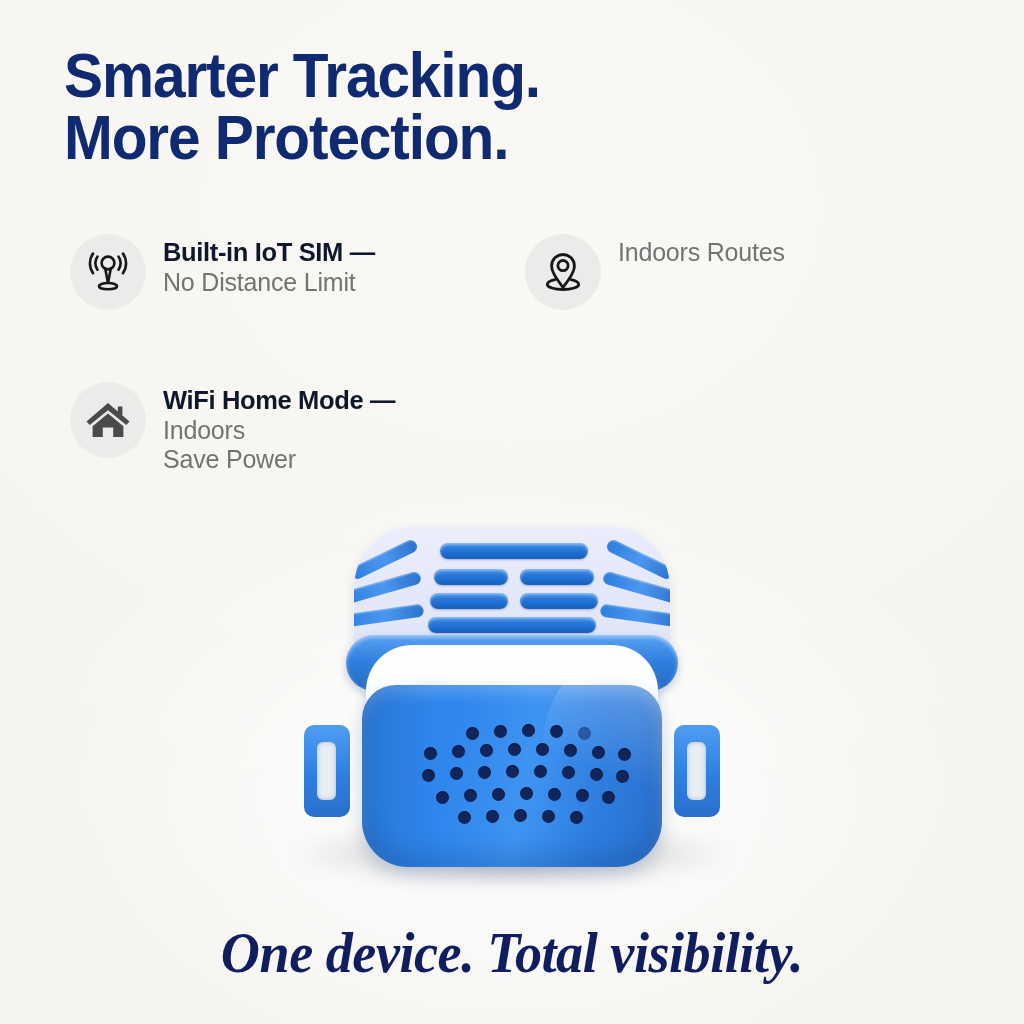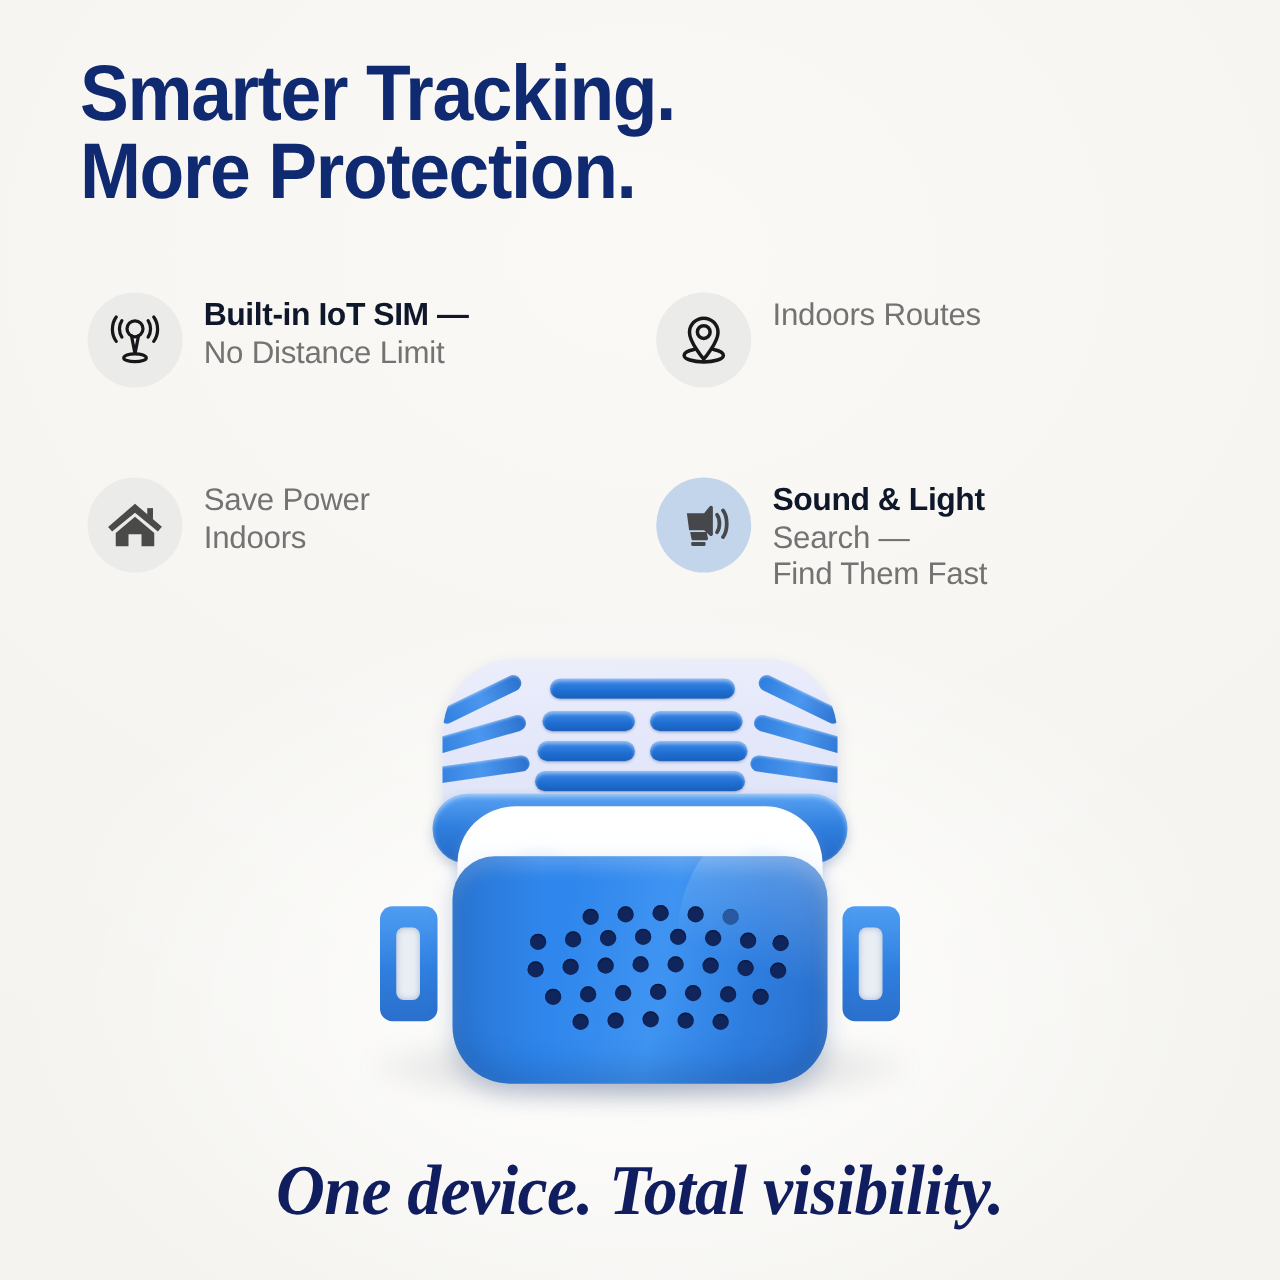--- a/index.html
+++ b/index.html
@@ -308,41 +308,26 @@
 
   <div class="feature">
     <div class="f-icon">
       <svg width="48" height="48" viewBox="0 0 48 48">
         <path d="M24 7 2.5 25.5l3.2 3.6L24 14.2l18.3 14.9 3.2-3.6z" fill="#4a4a48"></path>
         <path d="M33.8 10.5h4.6v8.6h-4.6z" fill="#4a4a48"></path>
         <path d="M24 17.4 8.6 30.3V41h10.2v-9.6h10.4V41h10.2V30.3z" fill="#4a4a48"></path>
       </svg>
     </div>
     <div class="f-text">
+      <div class="f-title">WiFi Home Mode —</div>
+      <div class="f-sub">Indoors</div>
       <div class="f-sub">Save Power</div>
-      <div class="f-sub">Indoors</div>
     </div>
   </div>
 
-  <div class="feature">
-    <div class="f-icon blue">
-      <svg width="48" height="48" viewBox="0 0 48 48">
-        <path d="M10.5 14.6h13.8l4.4-5.5c.9-1.1 2.6-.5 2.6.9v21.3c0 1.3-1.5 2-2.5 1.1l-4.5-4.2H12.3l-1.8-13.6z" fill="#46474b"></path>
-        <path d="M13.1 29.5h13.2l1.1 5.3c.1.7-.4 1.3-1.1 1.3H15.4c-.6 0-1.1-.4-1.2-1l-1.1-5.6z" fill="#46474b"></path>
-        <path d="M14.9 37.6h9.6c.5 0 .9.4.9.9v1.3c0 .5-.4.9-.9.9h-9.6c-.5 0-.9-.4-.9-.9v-1.3c0-.5.4-.9.9-.9z" fill="#46474b"></path>
-        <path d="M34.6 15.8c2.6 3.6 2.6 10.3 0 14" fill="none" stroke="#46474b" stroke-width="3" stroke-linecap="round"></path>
-        <path d="M39.4 12.3c4 5.3 4 16.1 0 21.4" fill="none" stroke="#46474b" stroke-width="3" stroke-linecap="round"></path>
-      </svg>
-    </div>
-    <div class="f-text">
-      <div class="f-title">Sound &amp; Light</div>
-      <div class="f-sub">Search —</div>
-      <div class="f-sub">Find Them Fast</div>
-    </div>
-  </div>
 </div>
 
 <div class="product-stage">
   <div class="shadow"></div>
 
   <div class="device">
 
     <div class="loop left"></div>
     <div class="loop right"></div>
 

